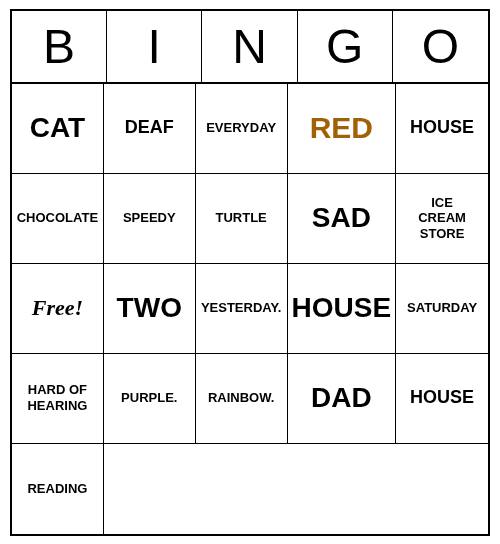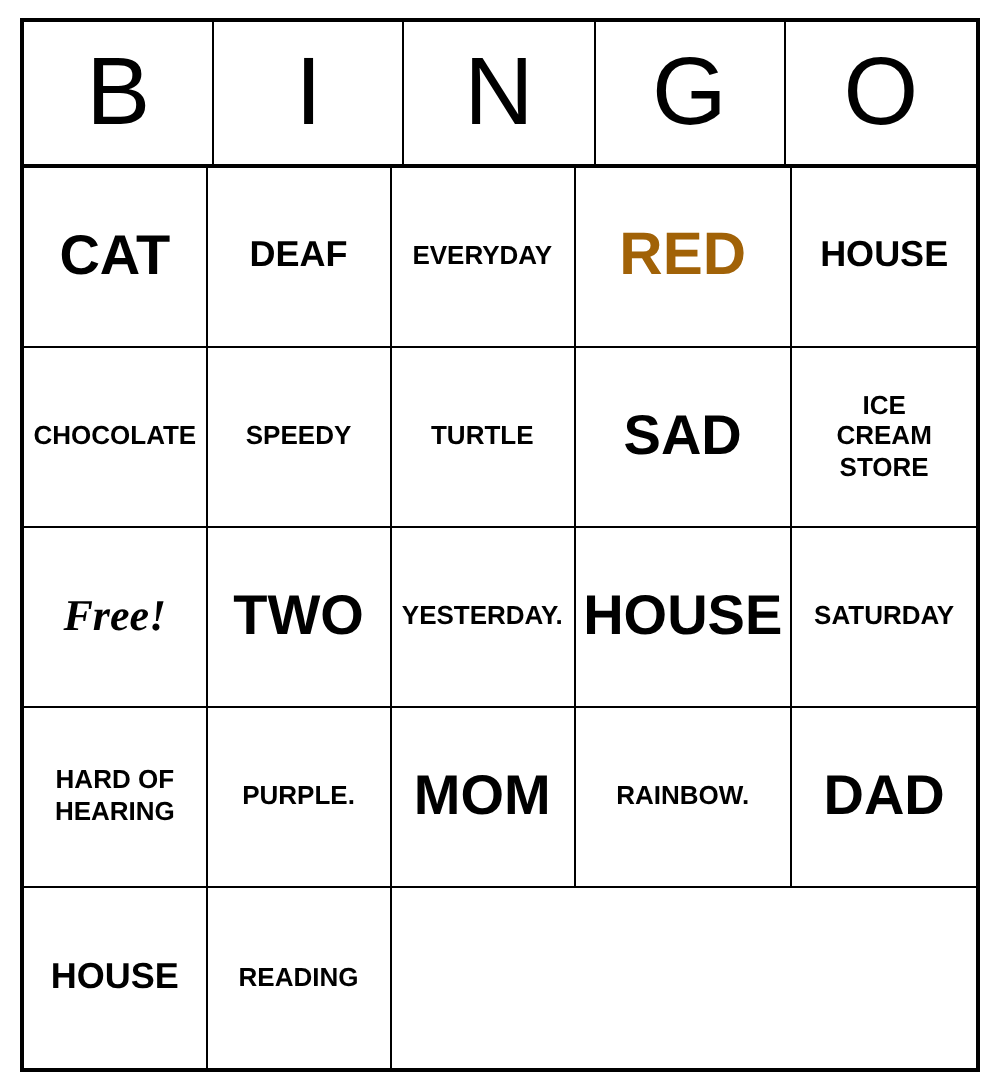--- a/index.html
+++ b/index.html
@@ -153,23 +153,20 @@
       <div class="bingo-cell">
         <span class="small-text">SATURDAY</span>
       </div>
       <div class="bingo-cell">
         <span class="small-text">HARD OF<br>HEARING</span>
       </div>
       <div class="bingo-cell">
         <span class="small-text">PURPLE.</span>
       </div>
       <div class="bingo-cell">
-        <span class="large-text">MOM</span>
-      </div>
-      <div class="bingo-cell">
         <span class="small-text">RAINBOW.</span>
       </div>
       <div class="bingo-cell">
         <span class="large-text">DAD</span>
       </div>
       <div class="bingo-cell">
         <span class="medium-text">HOUSE</span>
       </div>
       <div class="bingo-cell">
         <span class="small-text">READING</span>

